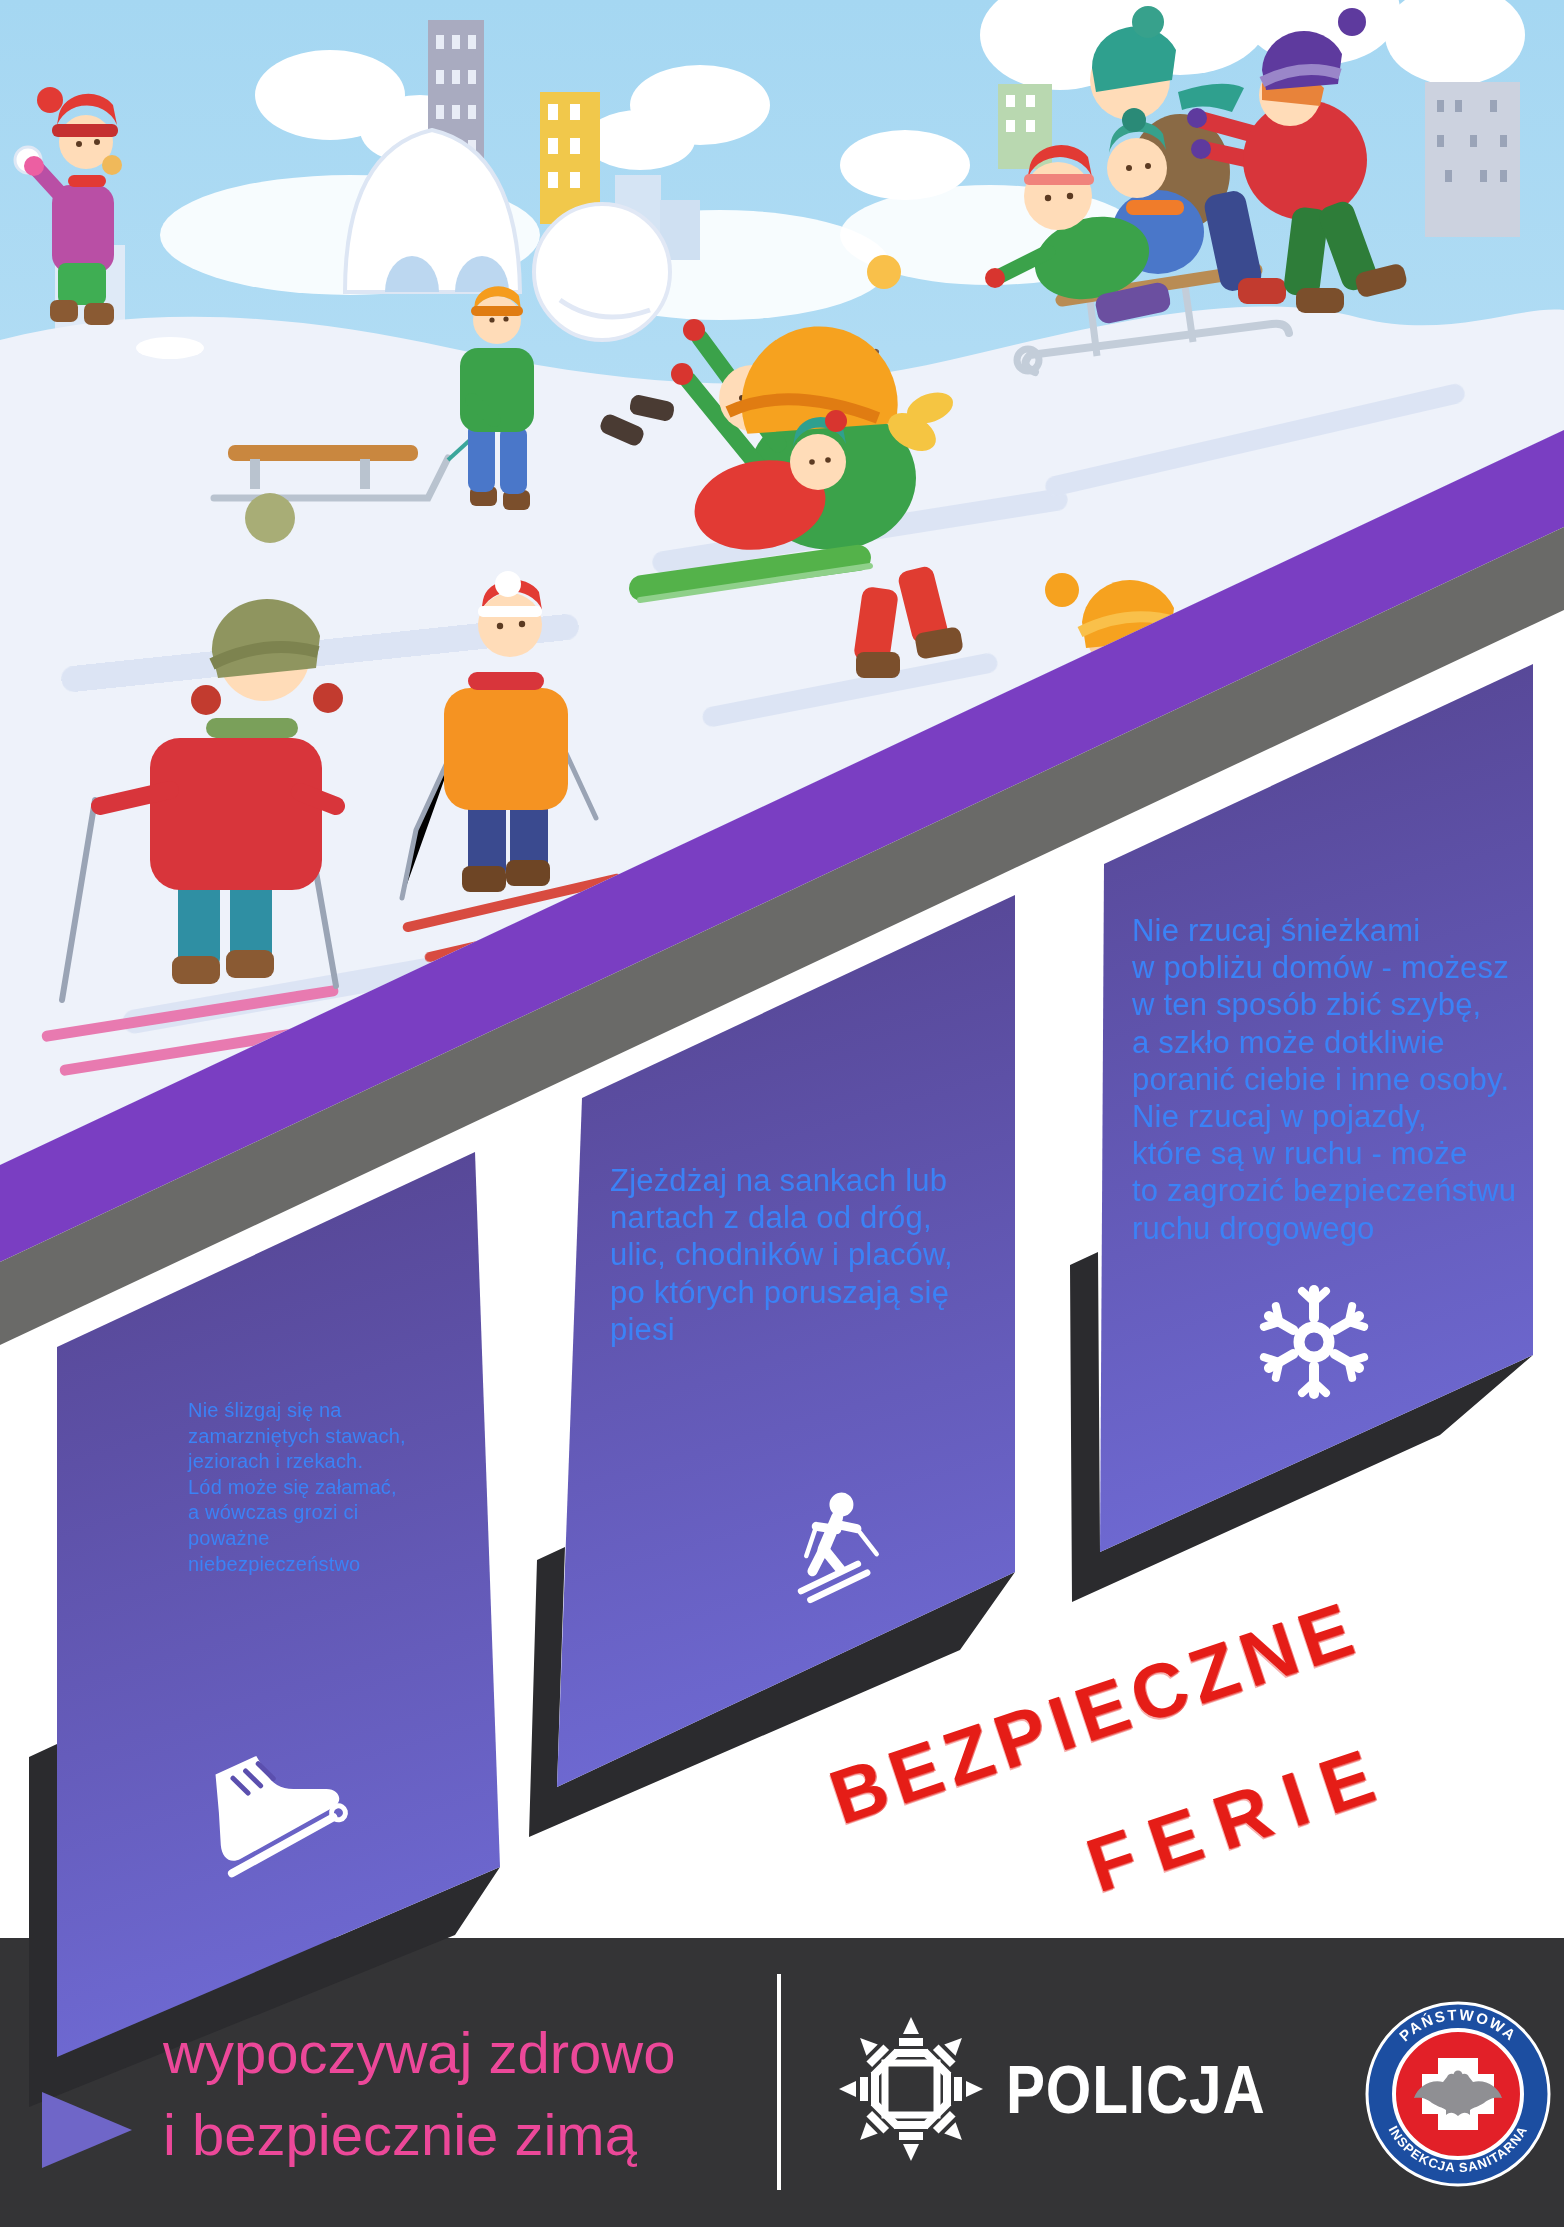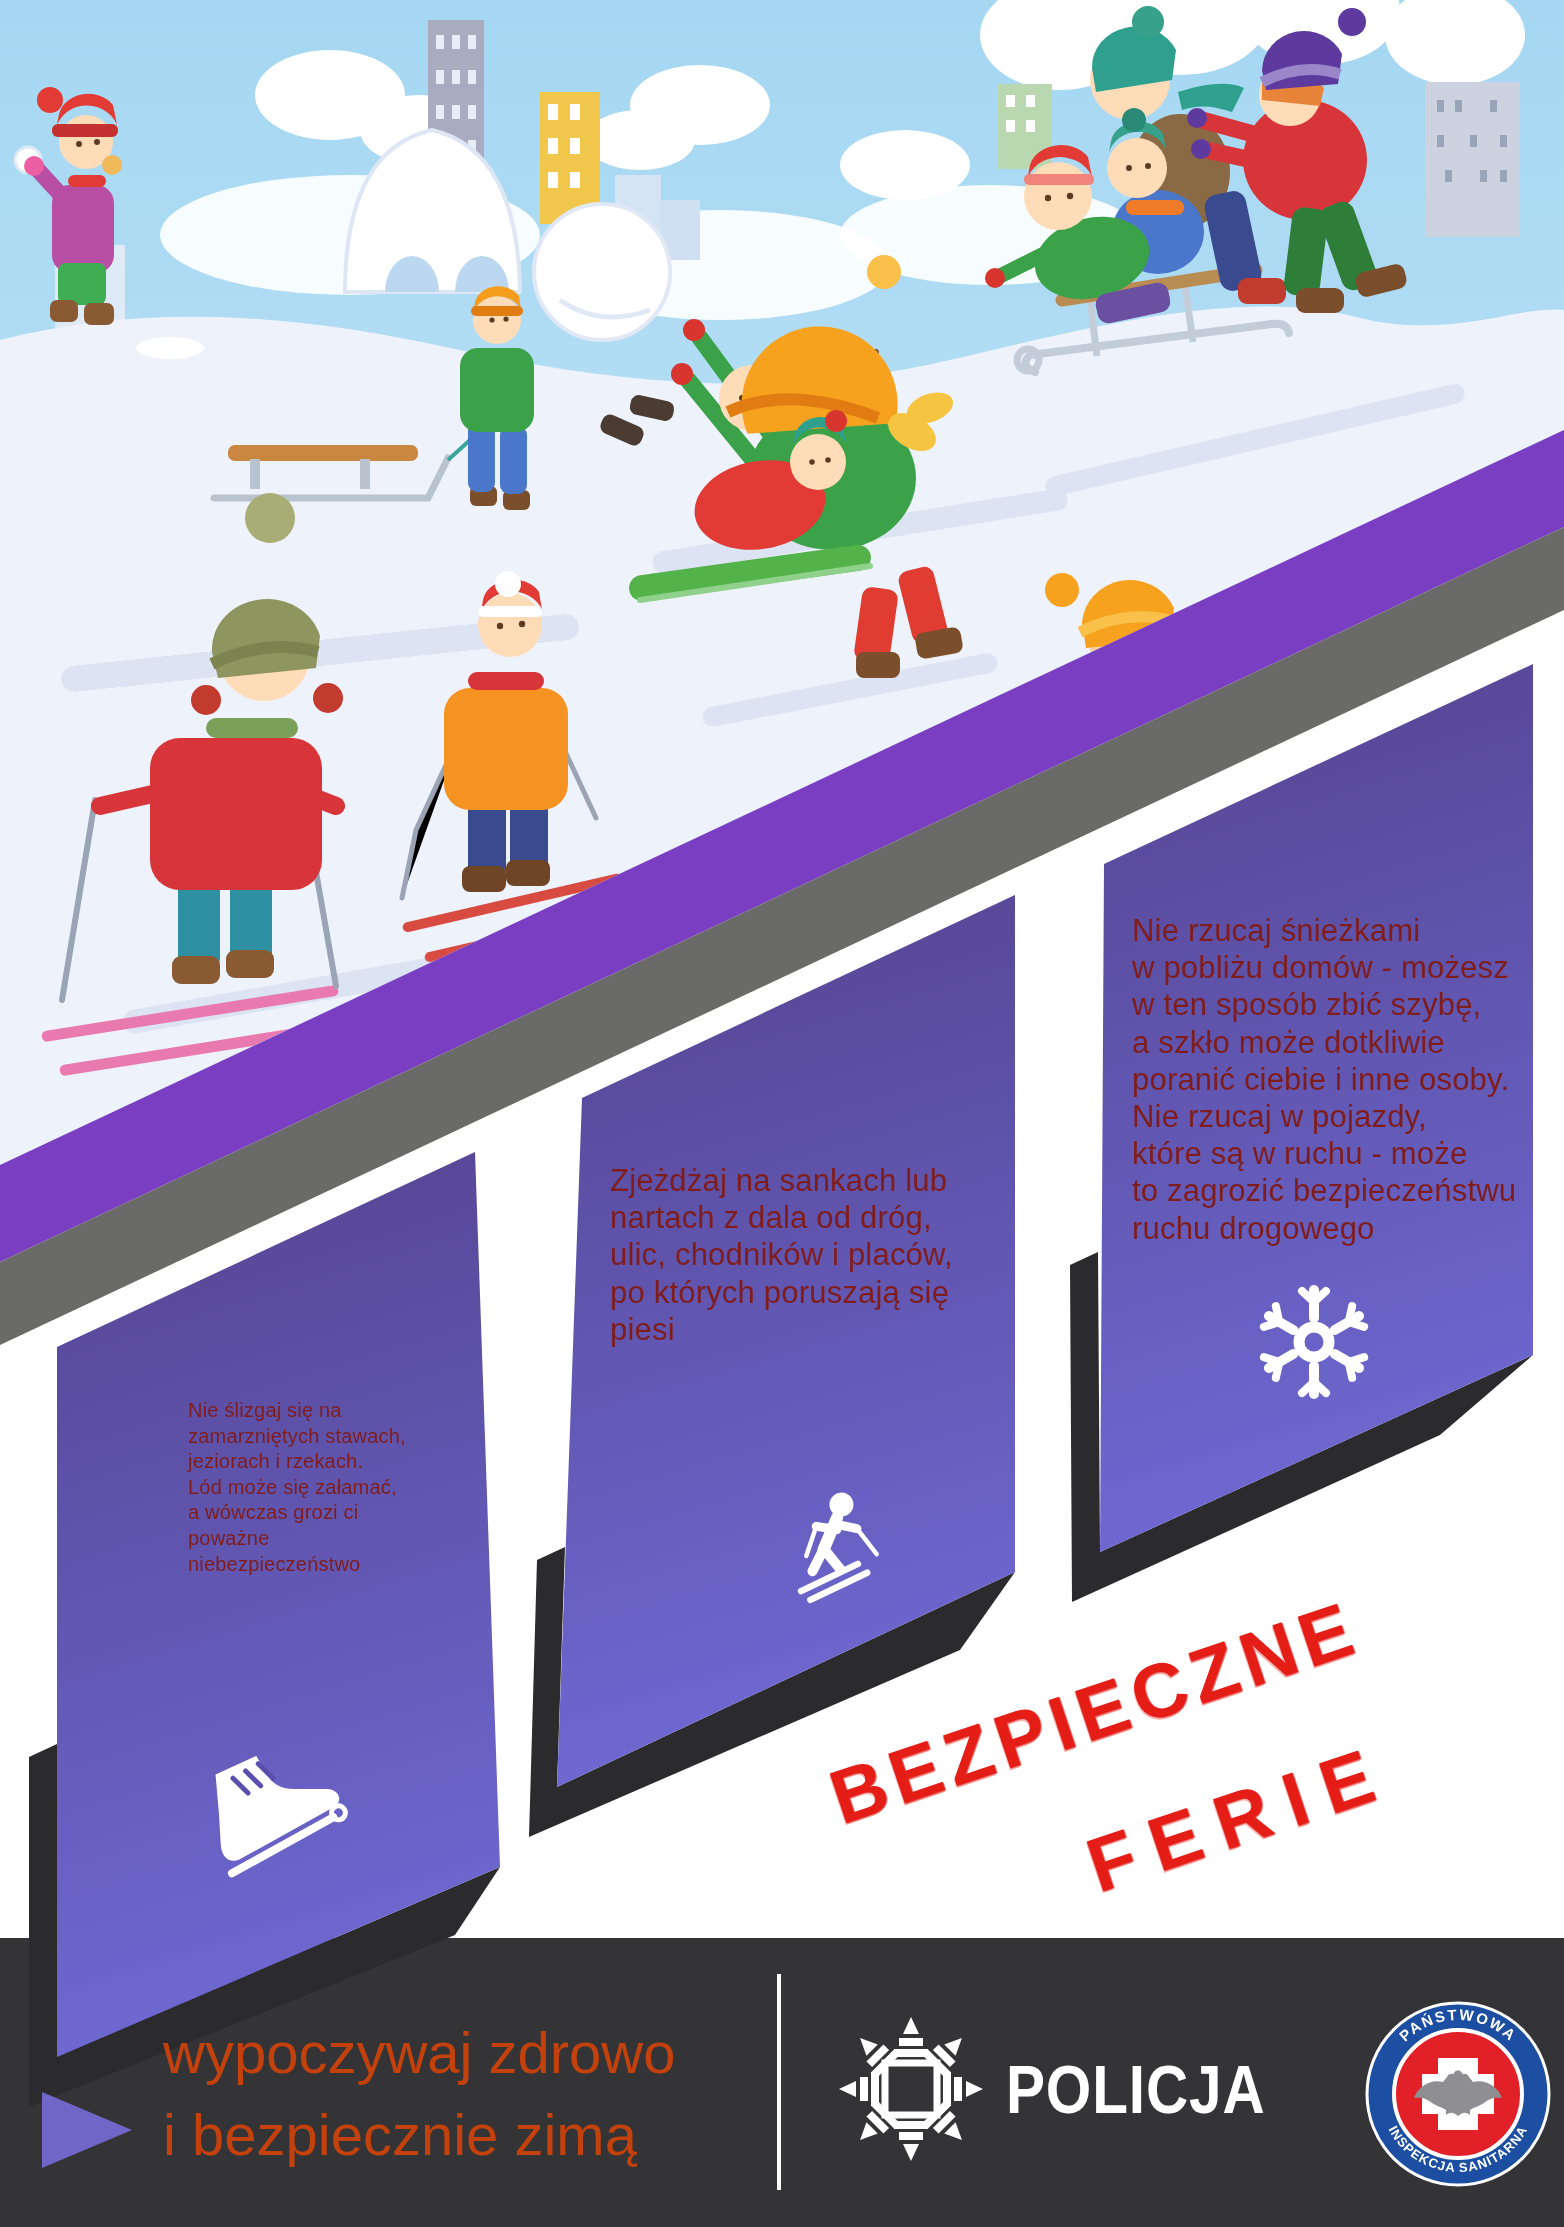--- a/index.html
+++ b/index.html
@@ -1,29 +1,29 @@
 <!DOCTYPE html>
 <html><head>
 <meta charset="utf-8">
 <style>
   html,body{margin:0;padding:0;background:#888;}
   .poster{position:relative;width:1564px;height:2227px;background:#ffffff;overflow:hidden;
           font-family:"Liberation Sans",sans-serif;}
   .poster svg.bg{position:absolute;left:0;top:0;z-index:1;}
-  .txt{position:absolute;z-index:3;white-space:pre-line;color:#7f1d1d;}
+  .txt{position:absolute;z-index:3;white-space:pre-line;color:#3b82f6;}
   .panel-text{font-size:31px;line-height:1.2;letter-spacing:0.2px;}
   #panel1-text{left:188px;top:1398px;width:320px;font-size:20px;line-height:1.28;}
   #panel2-text{left:610px;top:1162px;width:400px;}
   #panel3-text{left:1132px;top:912px;width:400px;}
   .stamp{position:absolute;z-index:3;color:#e51d17;font-weight:bold;
          font-family:"Liberation Sans",sans-serif;transform-origin:0 50%;
          text-shadow:1px 1px 0 rgba(229,29,23,.55), -1px 2px 0 rgba(229,29,23,.35);}
   #stamp-line1{left:833px;top:1756px;font-size:76px;letter-spacing:7px;transform:rotate(-18.5deg);}
   #stamp-line2{left:1090px;top:1824px;font-size:76px;letter-spacing:18px;transform:rotate(-18.5deg);}
-  #slogan{left:163px;top:2012px;font-size:58px;line-height:1.42;color:#c2410c;z-index:3;}
+  #slogan{left:163px;top:2012px;font-size:58px;line-height:1.42;color:#ec4899;z-index:3;}
   #police-label{position:absolute;left:1006px;top:2050px;z-index:3;color:#fff;
       font-size:68px;font-weight:bold;letter-spacing:1px;transform:scaleX(.86);transform-origin:0 0;}
 </style>
 </head>
 <body>
 
 <div class="poster">
 
 <svg class="bg" width="1564" height="2227" viewBox="0 0 1564 2227">
   <defs>

